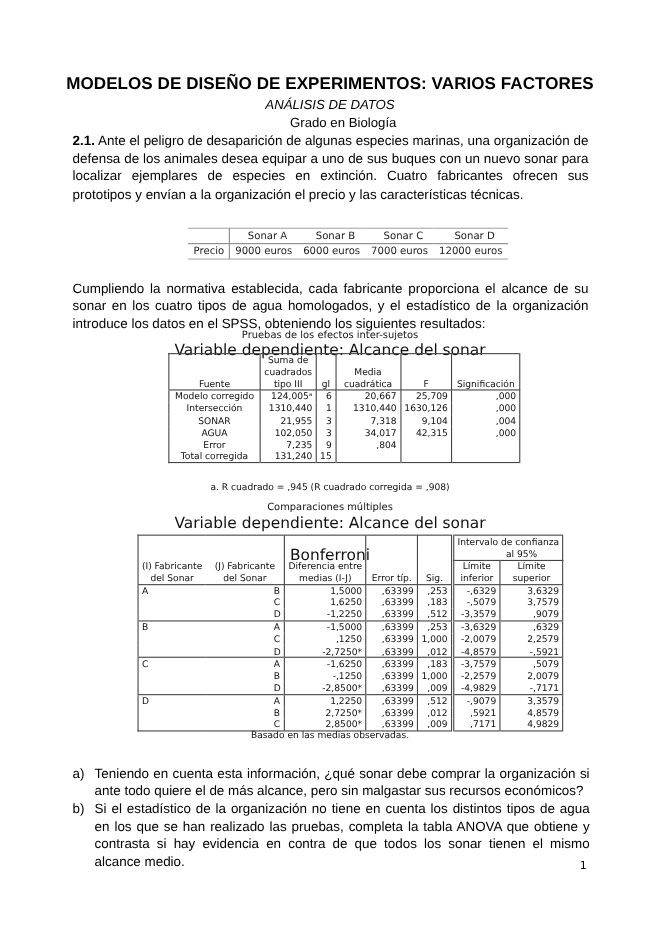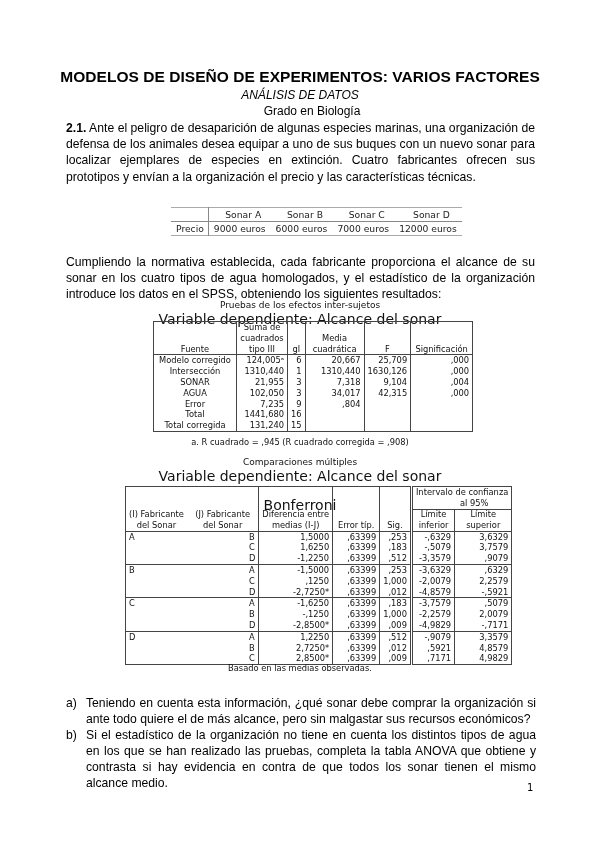--- a/index.html
+++ b/index.html
@@ -134,28 +134,20 @@
         </tr>
     <tr>
           <td class="l">Error</td>
           <td>7,235</td>
           <td>9</td>
           <td>,804</td>
           <td></td>
           <td></td>
         </tr>
     <tr>
-          <td class="l">Total</td>
-          <td>1441,680</td>
-          <td>16</td>
-          <td></td>
-          <td></td>
-          <td></td>
-        </tr>
-    <tr>
           <td class="l">Total corregida</td>
           <td>131,240</td>
           <td>15</td>
           <td></td>
           <td></td>
           <td></td>
         </tr>
   </tbody>
     </table>
   <div class="note" style="top:437px;">a. R cuadrado = ,945 (R cuadrado corregida = ,908)</div>

